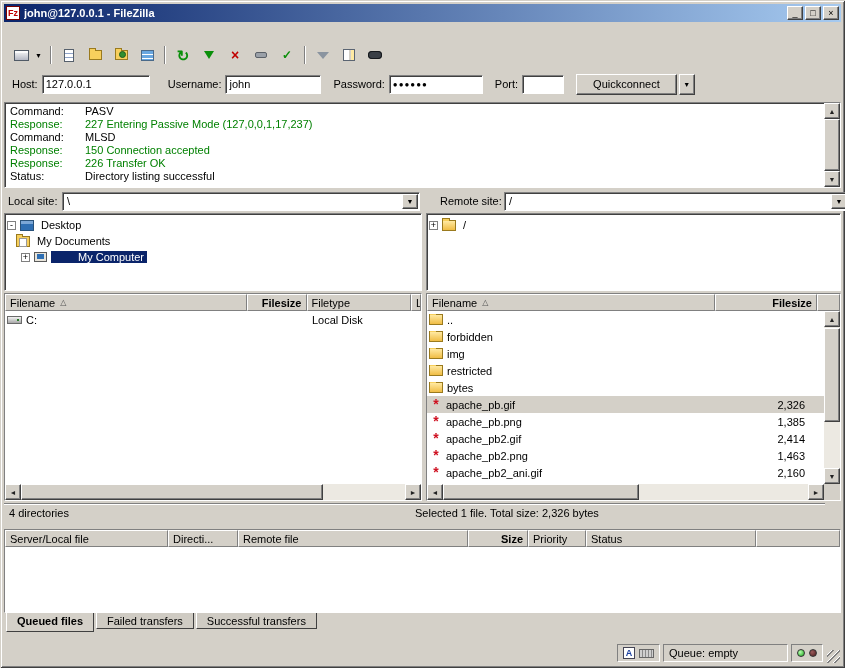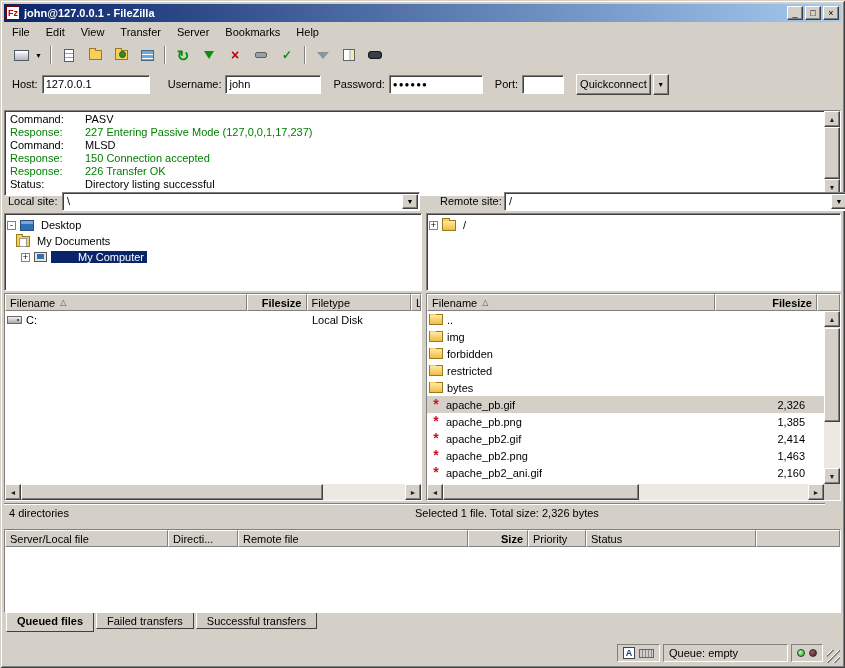--- a/index.html
+++ b/index.html
@@ -36,25 +36,25 @@
   .ic-plug{width:12px;height:6px;background:#9aa0a8;border:1px solid #5a6068;border-radius:2px;}
   .ic-check{color:#0a8f0a;font-weight:bold;font-size:12px;}
   .ic-filter{width:0;height:0;border-left:6px solid transparent;border-right:6px solid transparent;border-top:7px solid #8a94a0;}
   .ic-compare{width:12px;height:12px;border:1px solid #5a6472;background:linear-gradient(90deg,#ffffff 0 5px,#d4d0c8 5px 7px,#ffe9a2 7px 12px);}
   .ic-find{width:14px;height:8px;border-radius:4px;background:#3a3f46;box-shadow:inset 0 0 0 1px #15181c;}
   
   .quickbar{position:absolute;left:4px;top:70px;right:4px;height:28px;display:flex;align-items:center;gap:4px;padding-left:8px;}
   .qlabel{white-space:nowrap;}
   .tinput{height:19px;background:#fff;border:1px solid;border-color:#808080 #ffffff #ffffff #808080;box-shadow:inset 1px 1px 0 #404040;
     font-size:11px;padding:1px 3px;outline:none;}
-  .qc-btn{height:21px;padding:2px 3px;font-size:11px;cursor:default;}
+  .qc-btn{height:21px;padding:2px 16px;font-size:11px;cursor:default;}
   .qc-dd{width:16px;height:21px;font-size:7px;padding:0;}
   .sp14{margin-left:14px;}.sp8{margin-left:8px;}
   
-  .log{position:absolute;left:4px;top:110px;right:4px;height:86px;padding:2px 20px 0 5px;line-height:13px;overflow:hidden;}
+  .log{position:absolute;left:4px;top:102px;right:4px;height:86px;padding:2px 20px 0 5px;line-height:13px;overflow:hidden;}
   .log-line{display:flex;}
   .lp{width:75px;flex:0 0 auto;}
   .green{color:#008000;}
   
   .vscroll{position:absolute;width:16px;background:#ece9e2;}
   .hscroll{position:relative;height:16px;background:#ece9e2;flex:0 0 auto;}
   .sbtn{position:absolute;width:16px;height:16px;display:flex;align-items:center;justify-content:center;font-size:7px;padding:0;color:#222;}
   .thumb{position:absolute;background:#d4d0c8;border:1px solid;border-color:#ffffff #404040 #404040 #ffffff;box-shadow:inset -1px -1px 0 #808080;}
   
   .site-row{position:absolute;top:191px;height:20px;display:flex;align-items:center;}
@@ -115,29 +115,20 @@
 <div class="window">
 
   <div class="titlebar">
     <span class="logo">Fz</span>
     <span class="title-text">john@127.0.0.1 - FileZilla</span>
     <button class="winbtn raised">_</button>
     <button class="winbtn raised">□</button>
     <button class="winbtn raised">×</button>
   </div>
 
-  <div class="menubar">
-    <span class="menu-item">File</span>
-    <span class="menu-item">Edit</span>
-    <span class="menu-item">View</span>
-    <span class="menu-item">Transfer</span>
-    <span class="menu-item">Server</span>
-    <span class="menu-item">Bookmarks</span>
-    <span class="menu-item">Help</span>
-  </div>
 
   <div class="toolbar">
     <span class="tbtn">
         <span class="ic-server"></span>
       </span>
     <span class="tbtn dd" style="font-size:7px;">▼</span>
     <span class="tsep"></span>
     <span class="tbtn">
         <span class="ic-log"></span>
       </span>
@@ -311,28 +302,28 @@
       <div class="lrow">
         <span class="cell" style="width:286px;">
             <span class="icon-folder"></span>
             <span>..</span>
           </span>
         <span class="cell csize" style="width:96px;padding-right:6px;"></span>
       </div>
       <div class="lrow">
         <span class="cell" style="width:286px;">
             <span class="icon-folder"></span>
+            <span>forbidden</span>
+          </span>
+        <span class="cell csize" style="width:96px;padding-right:6px;"></span>
+      </div>
+      <div class="lrow">
+        <span class="cell" style="width:286px;">
+            <span class="icon-folder"></span>
             <span>img</span>
-          </span>
-        <span class="cell csize" style="width:96px;padding-right:6px;"></span>
-      </div>
-      <div class="lrow">
-        <span class="cell" style="width:286px;">
-            <span class="icon-folder"></span>
-            <span>forbidden</span>
           </span>
         <span class="cell csize" style="width:96px;padding-right:6px;"></span>
       </div>
       <div class="lrow">
         <span class="cell" style="width:286px;">
             <span class="icon-folder"></span>
             <span>restricted</span>
           </span>
         <span class="cell csize" style="width:96px;padding-right:6px;"></span>
       </div>

